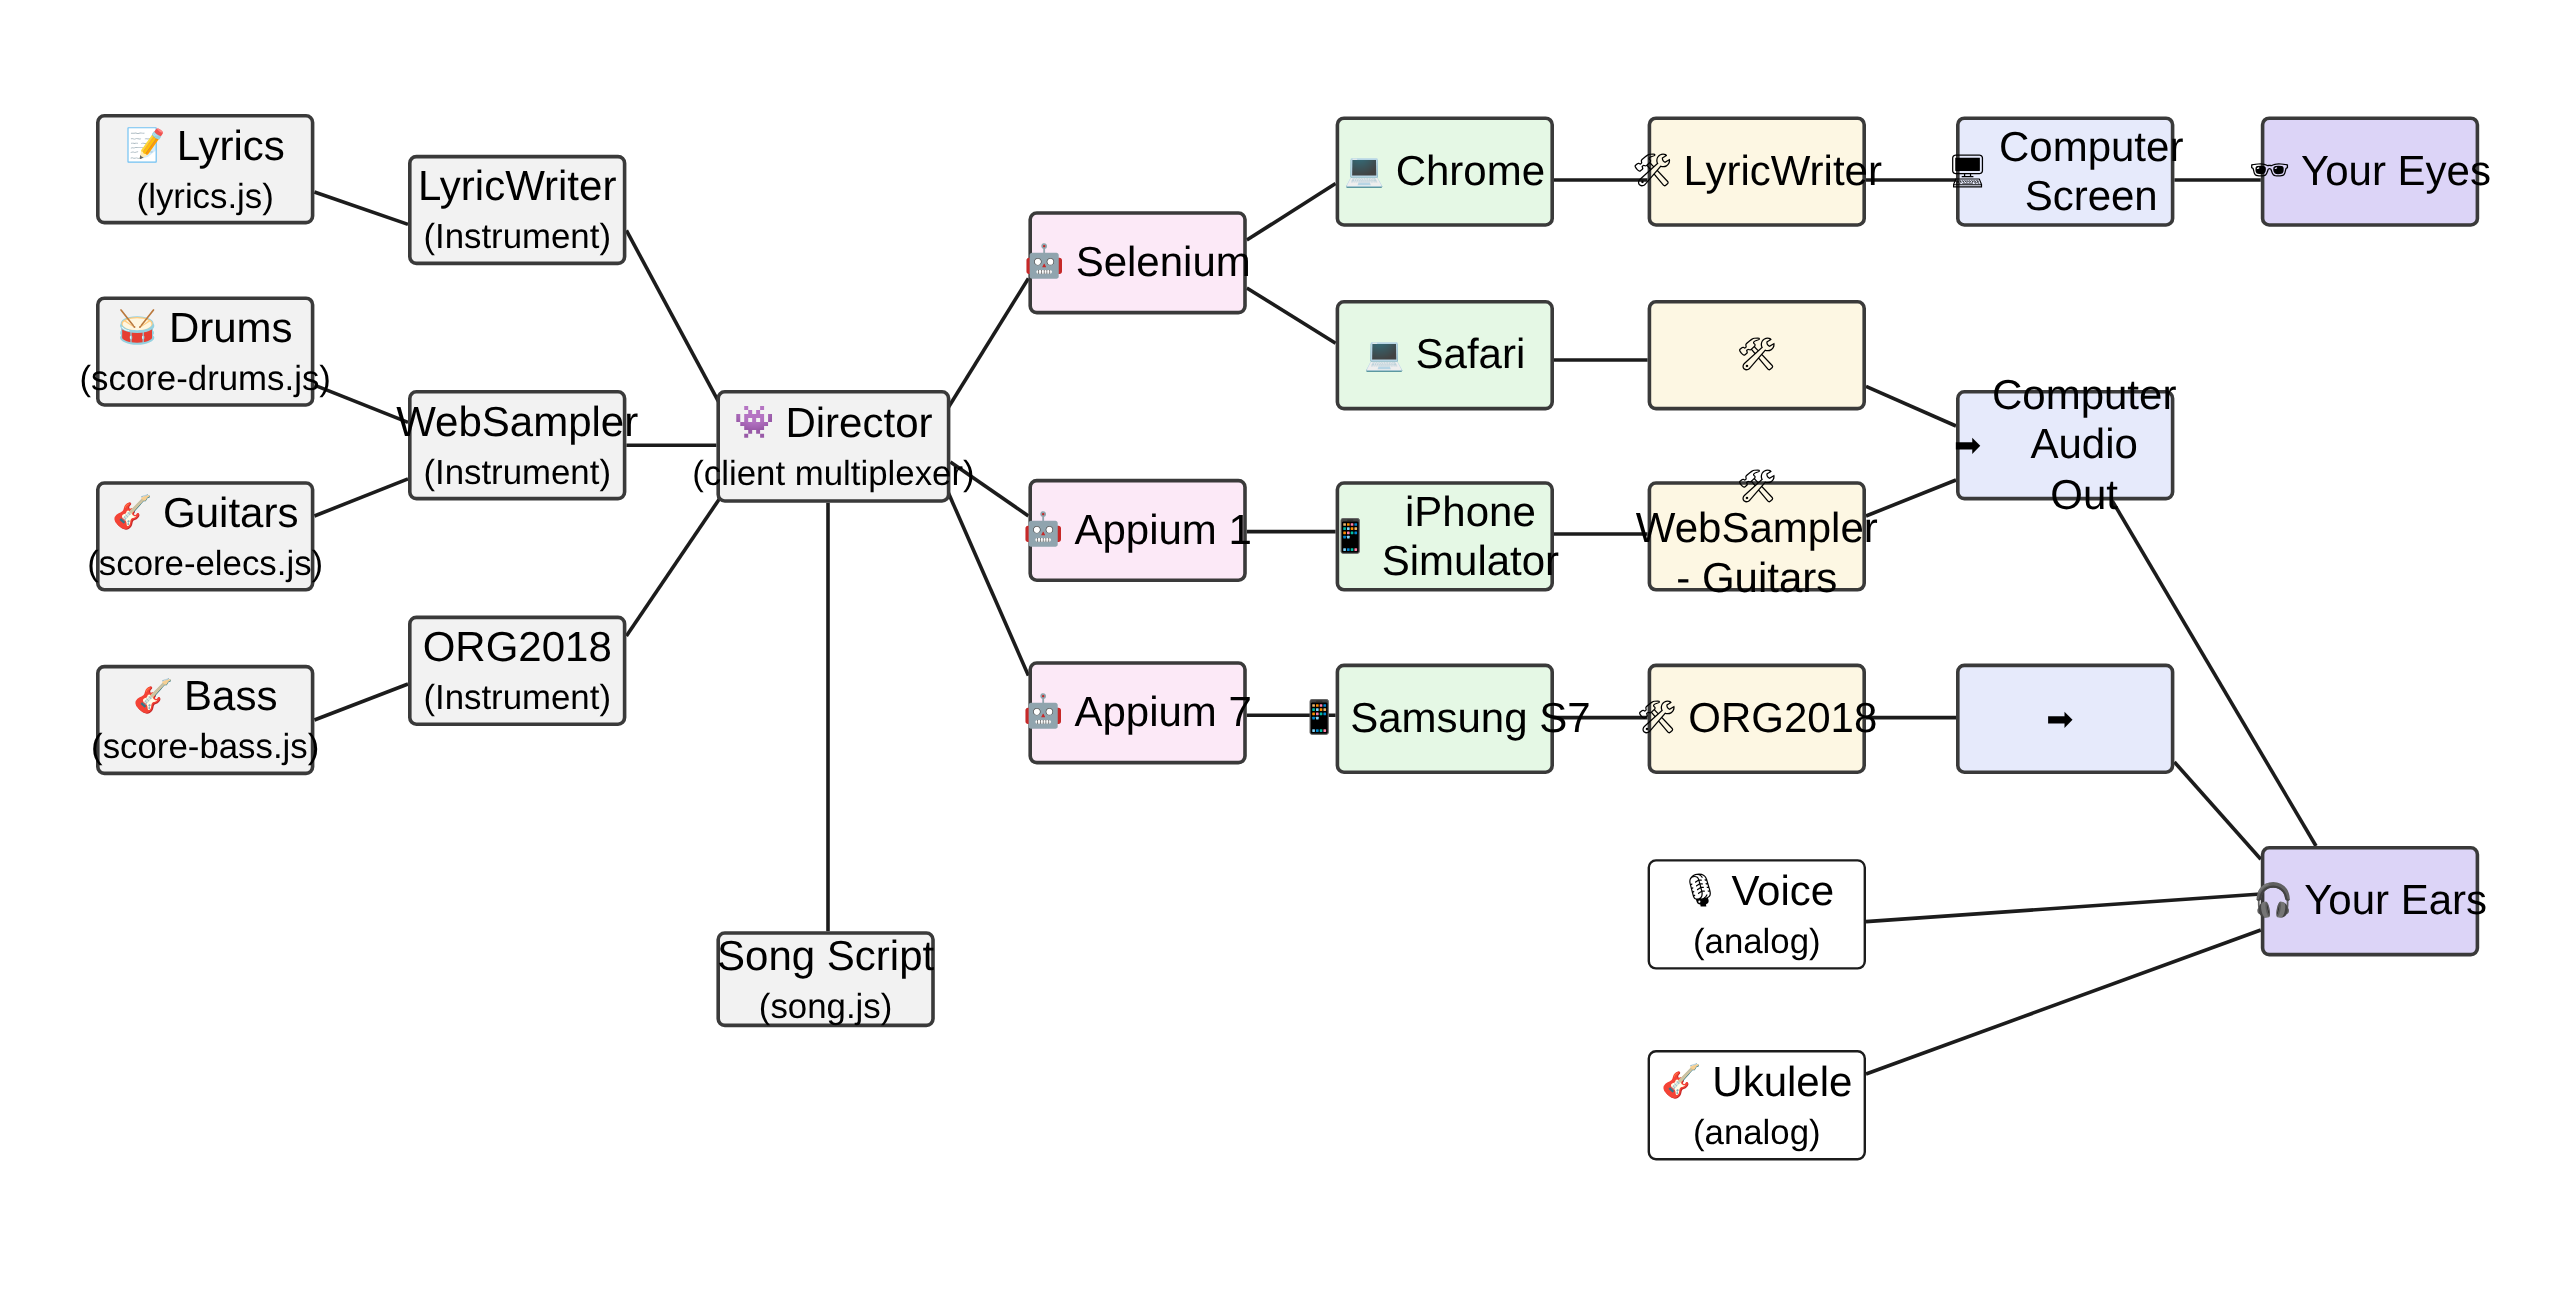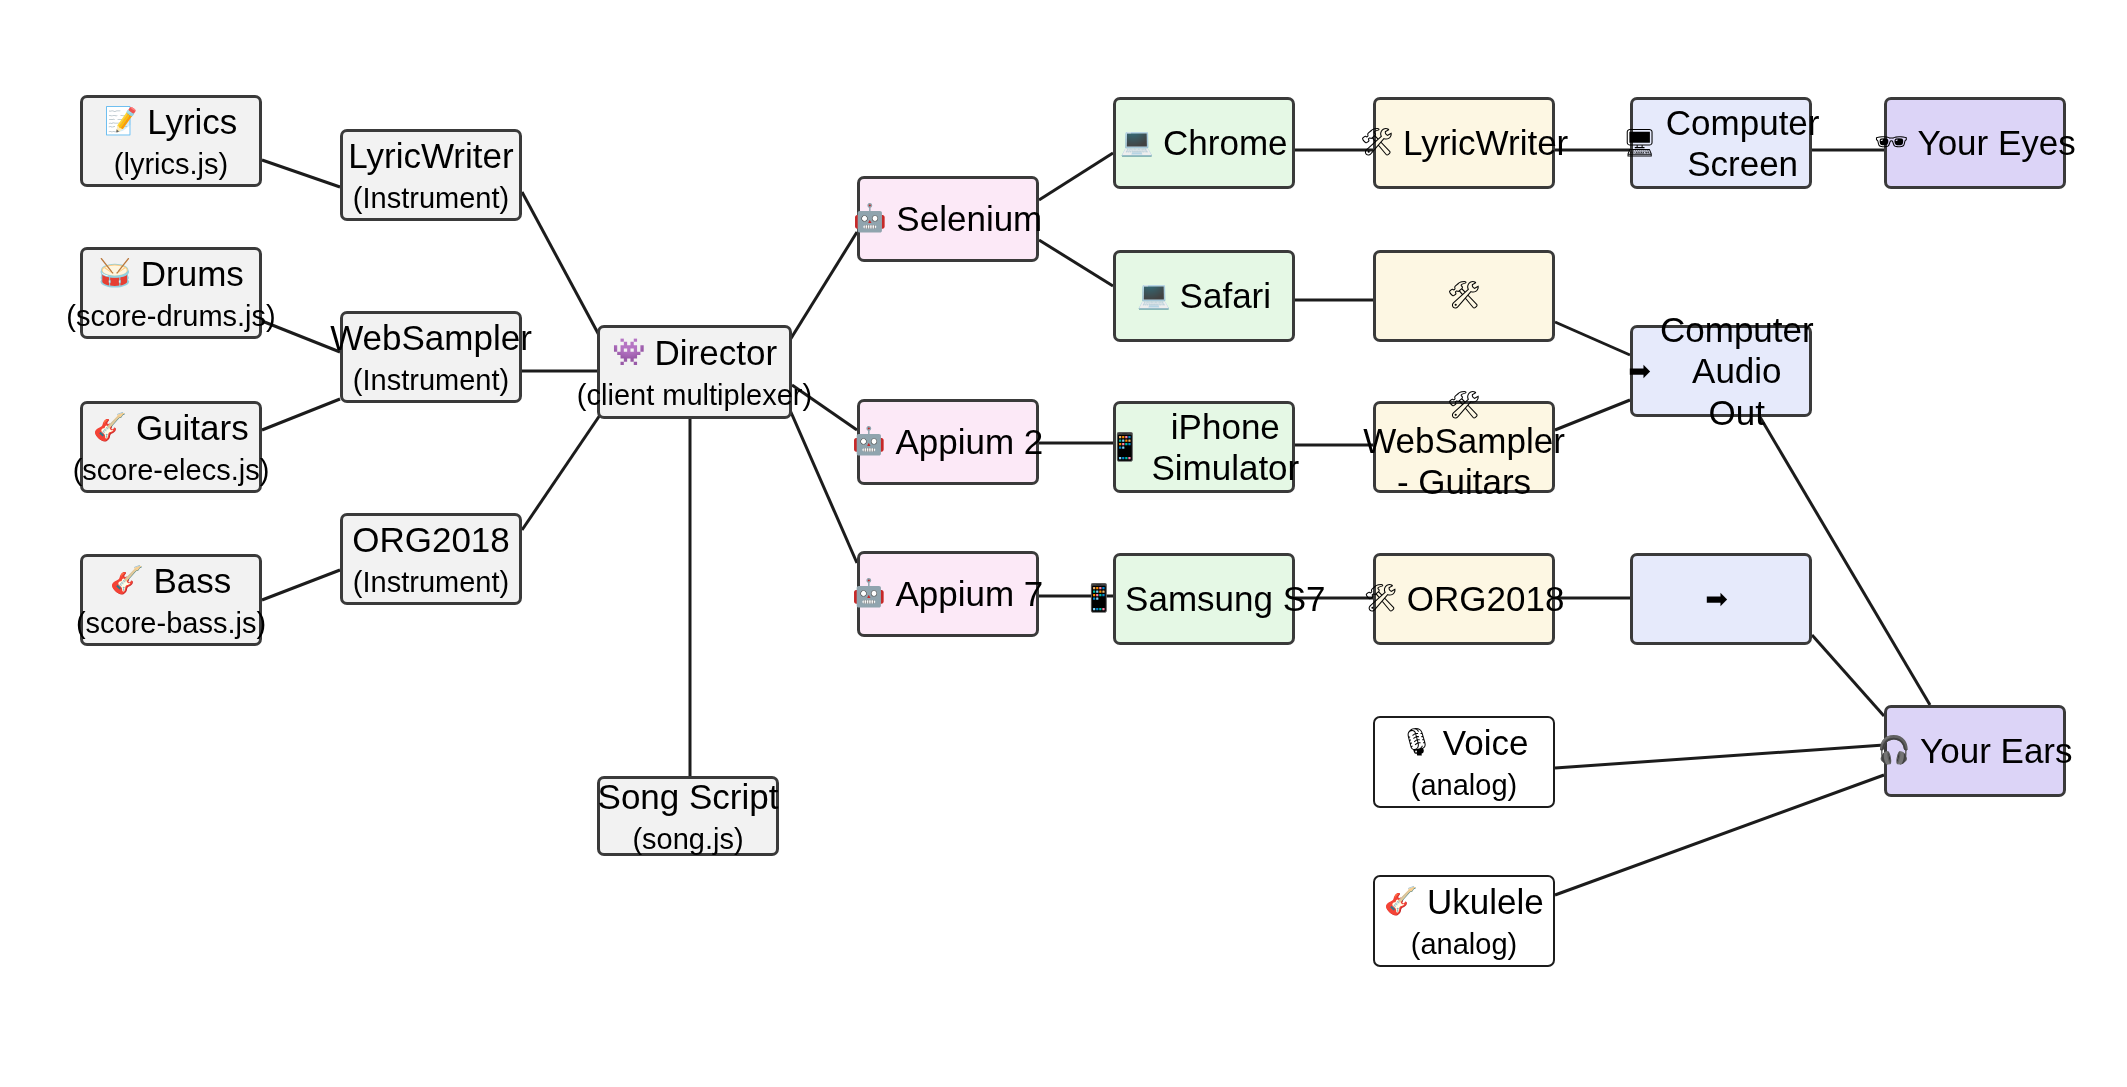--- a/index.html
+++ b/index.html
@@ -139,21 +139,21 @@
           <span class="title">Bass</span>
         </div>
         <div class="sub">(score-bass.js)</div>
       </div>
       <div class="node c-grey" style="left: 340px; top: 129px; width: 182px; height: 92px;">
         <div class="row">
           <span class="title">LyricWriter</span>
         </div>
         <div class="sub">(Instrument)</div>
       </div>
-      <div class="node c-grey" style="left: 340px; top: 311px; width: 182px; height: 92px;">
+      <div class="node c-grey" style="left: 340px; top: 325px; width: 182px; height: 92px;">
         <div class="row">
           <span class="title">WebSampler</span>
         </div>
         <div class="sub">(Instrument)</div>
       </div>
       <div class="node c-grey" style="left: 340px; top: 513px; width: 182px; height: 92px;">
         <div class="row">
           <span class="title">ORG2018</span>
         </div>
         <div class="sub">(Instrument)</div>
@@ -173,21 +173,21 @@
       </div>
       <div class="node c-pink" style="left: 857px; top: 176px; width: 182px; height: 86px;">
         <div class="row">
           <span class="ico">🤖</span>
           <span class="title">Selenium</span>
         </div>
       </div>
       <div class="node c-pink" style="left: 857px; top: 399px; width: 182px; height: 86px;">
         <div class="row">
           <span class="ico">🤖</span>
-          <span class="title">Appium 2</span>
+          <span class="title">Appium 1</span>
         </div>
       </div>
       <div class="node c-pink" style="left: 857px; top: 551px; width: 182px; height: 86px;">
         <div class="row">
           <span class="ico">🤖</span>
           <span class="title">Appium 7</span>
         </div>
       </div>
       <div class="node c-green" style="left: 1113px; top: 97px; width: 182px; height: 92px;">
         <div class="row">

